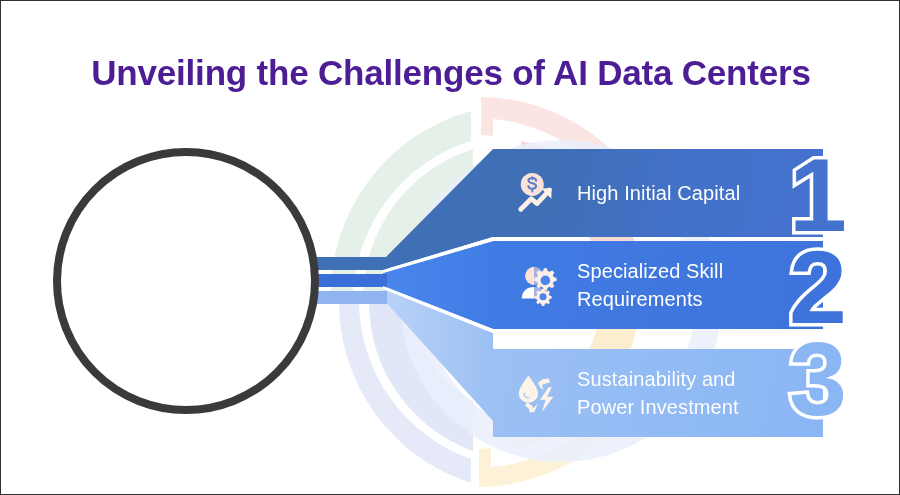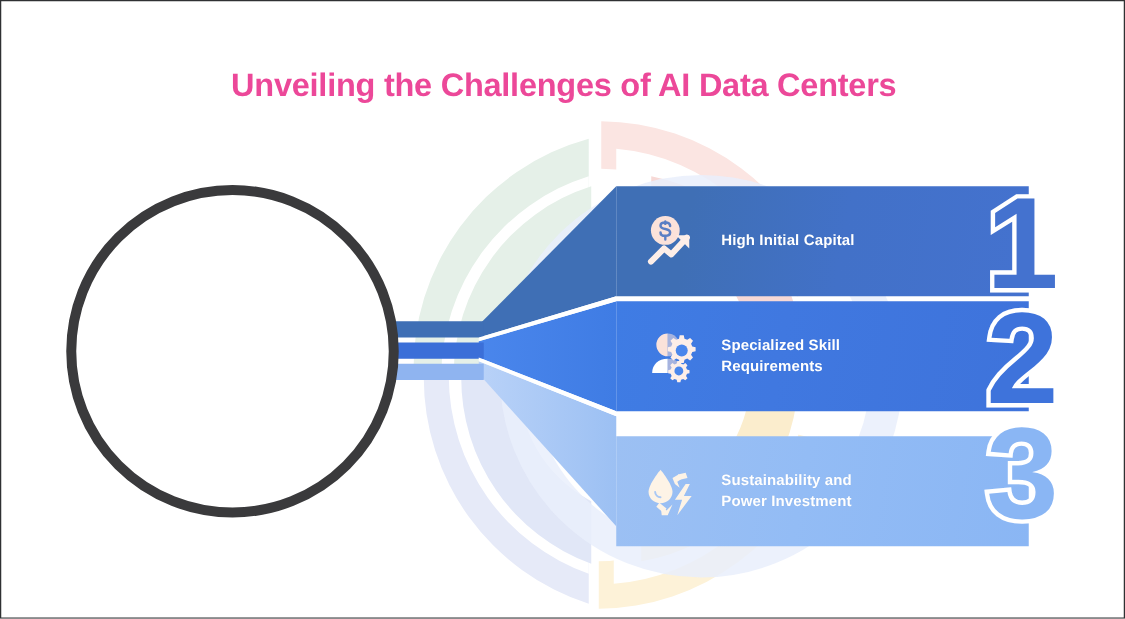--- a/index.html
+++ b/index.html
@@ -24,23 +24,23 @@
     left: 0; top: 0;
     width: 900px; height: 495px;
     pointer-events: none;
   }
   #title {
     position: absolute;
     left: 0;
     top: 52px;
     width: 900px;
     text-align: center;
-    font-size: 26px;
+    font-size: 35px;
     font-weight: bold;
-    color: #ec4899;
+    color: #4c1d95;
     letter-spacing: -0.2px;
   }
   #circle-wrap {
     position: absolute;
     left: 52px;
     top: 147px;
     width: 266px;
     height: 266px;
   }
   #circle-ring {
@@ -81,22 +81,22 @@
     flex: 0 0 auto;
     width: 46px;
     height: 46px;
     display: flex;
     align-items: center;
     justify-content: center;
   }
   .bar-text {
     margin-left: 16px;
     color: #ffffff;
-    font-size: 12px;
-    font-weight: bold;
+    font-size: 20px;
+    font-weight: normal;
     line-height: 1.42;
     letter-spacing: 0.1px;
     text-shadow: 0 0 1px rgba(0,0,0,0.08);
   }
   .bar-num {
     position: absolute;
     font-size: 104px;
     font-weight: bold;
     line-height: 1;
     font-family: "Liberation Sans", sans-serif;

